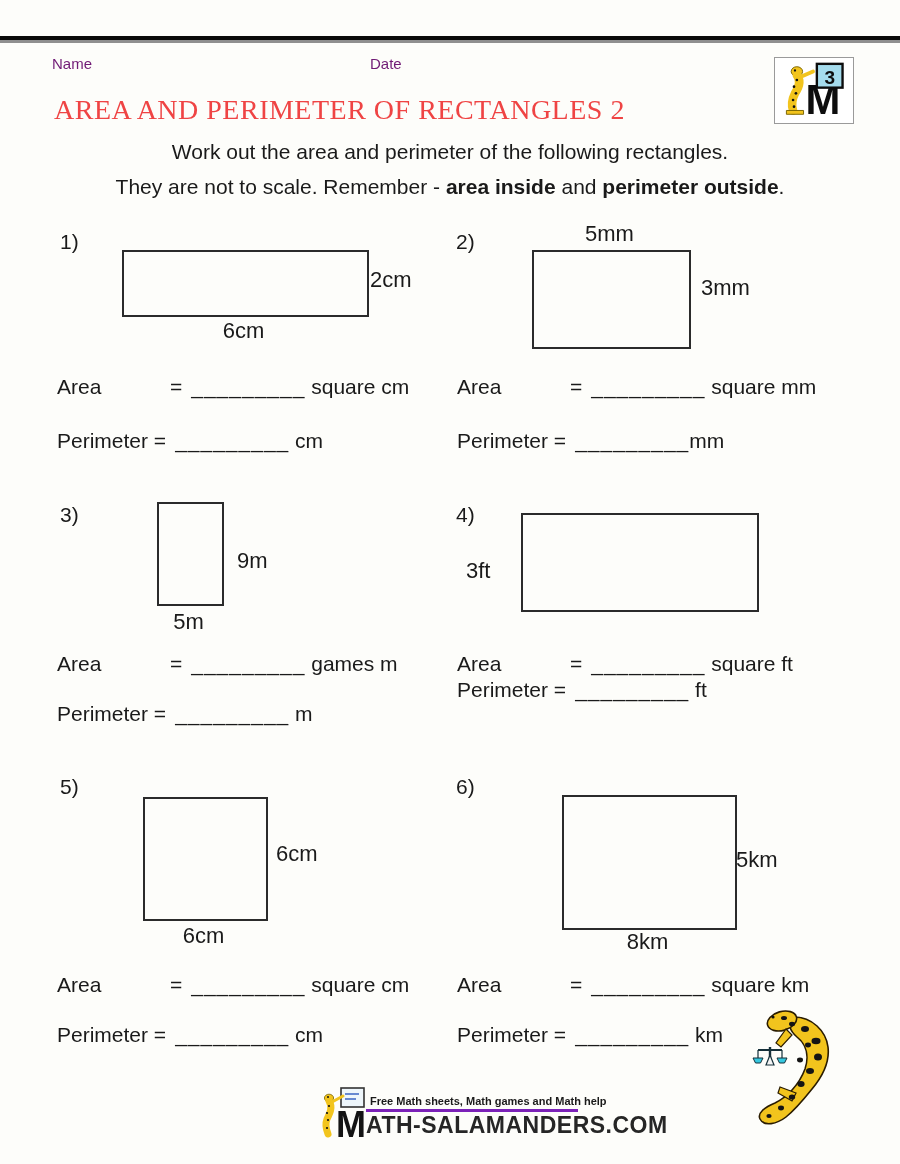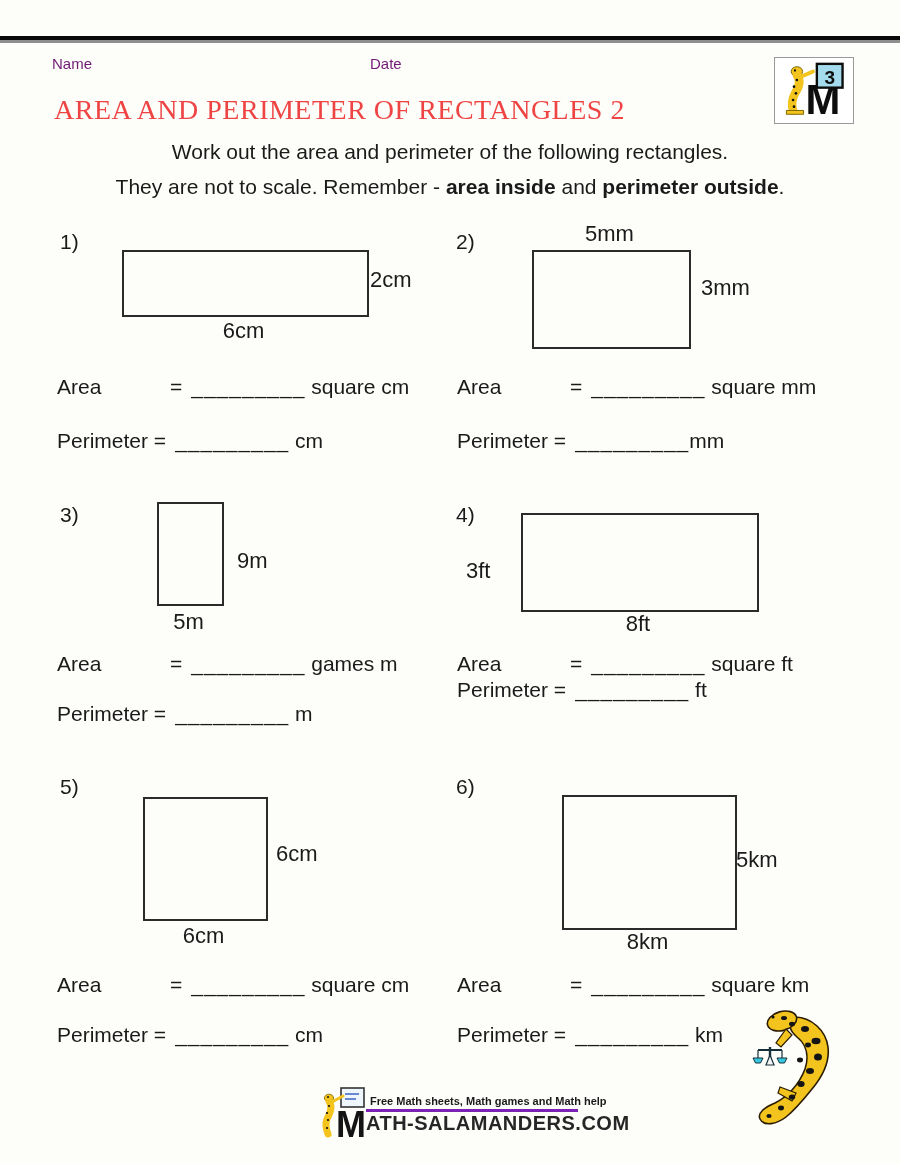--- a/index.html
+++ b/index.html
@@ -40,21 +40,21 @@
 
   .row { font-size:21px; white-space:pre; }
   .row .lbl { display:inline-block; width:113px; }
   .row .eq  { margin-right:9px; }
   .row .plbl{ margin-right:9px; }
   .blank { letter-spacing:1px; }
 
   
   .tagline { font-size:11px; font-weight:bold; color:#1a1a1a; white-space:nowrap; }
   .purple-bar { height:3px; }
-  .site-rest { font-size:20px; font-weight:bold; color:#262626; letter-spacing:0.5px; white-space:nowrap; }
+  .site-rest { font-size:23px; font-weight:bold; color:#262626; letter-spacing:0.5px; white-space:nowrap; }
 </style>
 </head>
 <body>
 
 <div class="page">
 
   <div class="abs rule-black"></div>
   <div class="abs rule-gray"></div>
 
   <div class="abs field-label" style="left:52px; top:55px;">Name</div>
@@ -105,21 +105,20 @@
   <div class="abs pnum" style="left:60px; top:503px;">3)</div>
   <div class="abs shape" style="left:157px; top:502px; width:63px; height:100px;"></div>
   <div class="abs dim" style="left:237px; top:548px;">9m</div>
   <div class="abs dim dim-center" style="left:157px; top:609px; width:63px;">5m</div>
   <div class="abs row" style="left:57px; top:652px;"><span class="lbl">Area</span><span class="eq">=</span><span class="blank">_________</span><span> games m</span></div>
   <div class="abs row" style="left:57px; top:702px;"><span class="plbl">Perimeter =</span><span class="blank">_________</span><span> m</span></div>
 
   <div class="abs pnum" style="left:456px; top:503px;">4)</div>
   <div class="abs dim" style="left:466px; top:558px;">3ft</div>
   <div class="abs shape" style="left:521px; top:513px; width:234px; height:95px;"></div>
-  <div class="abs dim dim-center" style="left:521px; top:611px; width:234px;">8ft</div>
   <div class="abs row" style="left:457px; top:652px;"><span class="lbl">Area</span><span class="eq">=</span><span class="blank">_________</span><span> square ft</span></div>
   <div class="abs row" style="left:457px; top:678px;"><span class="plbl">Perimeter =</span><span class="blank">_________</span><span> ft</span></div>
 
   <div class="abs pnum" style="left:60px; top:775px;">5)</div>
   <div class="abs shape" style="left:143px; top:797px; width:121px; height:120px;"></div>
   <div class="abs dim" style="left:276px; top:841px;">6cm</div>
   <div class="abs dim dim-center" style="left:143px; top:923px; width:121px;">6cm</div>
   <div class="abs row" style="left:57px; top:973px;"><span class="lbl">Area</span><span class="eq">=</span><span class="blank">_________</span><span> square cm</span></div>
   <div class="abs row" style="left:57px; top:1023px;"><span class="plbl">Perimeter =</span><span class="blank">_________</span><span> cm</span></div>
 

